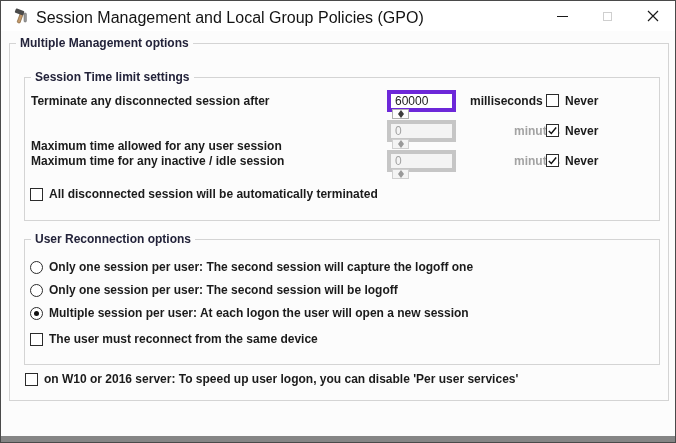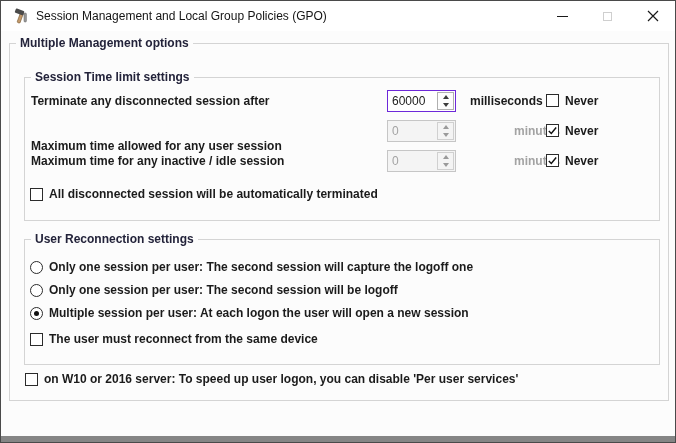--- a/index.html
+++ b/index.html
@@ -5,42 +5,42 @@
   html,body{margin:0;padding:0;background:#d9d9d9;}
   *{box-sizing:border-box;}
   .window{
     position:relative;width:676px;height:443px;background:#fcfcfc;
     border:1px solid #4a4a4a;overflow:hidden;
     font-family:"Liberation Sans",sans-serif;font-size:12px;color:#1b1b1b;
   }
   
   .titlebar{position:absolute;top:0;left:0;right:0;height:30px;background:#ffffff;}
   .app-icon{position:absolute;left:11px;top:7px;width:16px;height:16px;}
-  .title-text{position:absolute;left:35px;top:8px;font-size:12px;color:#141414;white-space:nowrap;}
+  .title-text{position:absolute;left:35px;top:8px;font-size:16px;color:#141414;white-space:nowrap;}
   .cap-btn{position:absolute;top:0;width:45px;height:30px;display:flex;align-items:center;justify-content:center;}
   .btn-close{right:0;}
   .btn-max{right:45px;}
   .btn-min{right:90px;}
   .min-glyph{width:11px;height:0;border-top:1px solid #1a1a1a;}
   .max-glyph{width:9px;height:9px;border:1px solid #cfcfcf;background:#fff;}
   
   .groupbox{position:absolute;border:1px solid #d4d4d4;background:transparent;}
   .group-label{
     position:absolute;top:-8px;left:6px;padding:0 4px;background:#fcfcfc;
     font-weight:bold;color:#23233a;white-space:nowrap;line-height:15px;
   }
   .gb-outer{left:8px;top:42px;width:660px;height:358px;}
   .gb-time{left:14px;top:33px;width:636px;height:144px;}
   .gb-reco{left:14px;top:195px;width:636px;height:126px;}
   
   .lbl{font-weight:bold;color:#1b1b1b;white-space:nowrap;line-height:15px;}
   .lbl.dim{color:#a3a3a3;margin-left:44px;}
   .abs{position:absolute;}
   
-  .spin{position:absolute;width:69px;height:22px;border:1px solid #6d28d9;background:#ffffff;display:flex;}
+  .spin{position:absolute;width:69px;height:22px;border:4px solid #6d28d9;background:#ffffff;display:flex;flex-direction:column;}
   .spin-value{flex:1;min-width:0;border:0;outline:0;background:transparent;padding:0 0 0 4px;
       font-family:"Liberation Sans",sans-serif;font-size:12px;color:#1b1b1b;}
   .spin-btns{width:17px;margin:1px;border:1px solid #b0b0b0;display:flex;flex-direction:column;background:#fdfdfd;}
   .spin-half{flex:1;display:flex;align-items:center;justify-content:center;cursor:default;}
   .tri-up{width:0;height:0;border-left:3px solid transparent;border-right:3px solid transparent;border-bottom:4px solid #3c3c3c;}
   .tri-dn{width:0;height:0;border-left:3px solid transparent;border-right:3px solid transparent;border-top:4px solid #3c3c3c;}
   .spin.disabled{border-color:#c6c6c6;background:#f4f4f4;}
   .spin.disabled .spin-value{color:#a3a3a3;}
   .spin.disabled .spin-btns{border-color:#d0d0d0;background:#f4f4f4;}
   .spin.disabled .tri-up{border-bottom-color:#9a9a9a;}
@@ -158,21 +158,21 @@
         <div class="lbl abs" style="left:540px;top:4px;">Never</div>
       </div>
 
       <span class="cb" style="left:5px;top:110px;">
         
       </span>
       <div class="lbl abs" style="left:24px;top:109px;">All disconnected session will be automatically terminated</div>
     </div>
 
     <div class="groupbox gb-reco">
-      <div class="group-label">User Reconnection settings</div>
+      <div class="group-label">User Reconnection options</div>
 
       <span class="radio" style="left:5px;top:21px;">
         
       </span>
       <div class="lbl abs" style="left:24px;top:20px;">Only one session per user: The second session will capture the logoff one</div>
 
       <span class="radio" style="left:5px;top:44px;">
         
       </span>
       <div class="lbl abs" style="left:24px;top:43px;">Only one session per user: The second session will be logoff</div>

